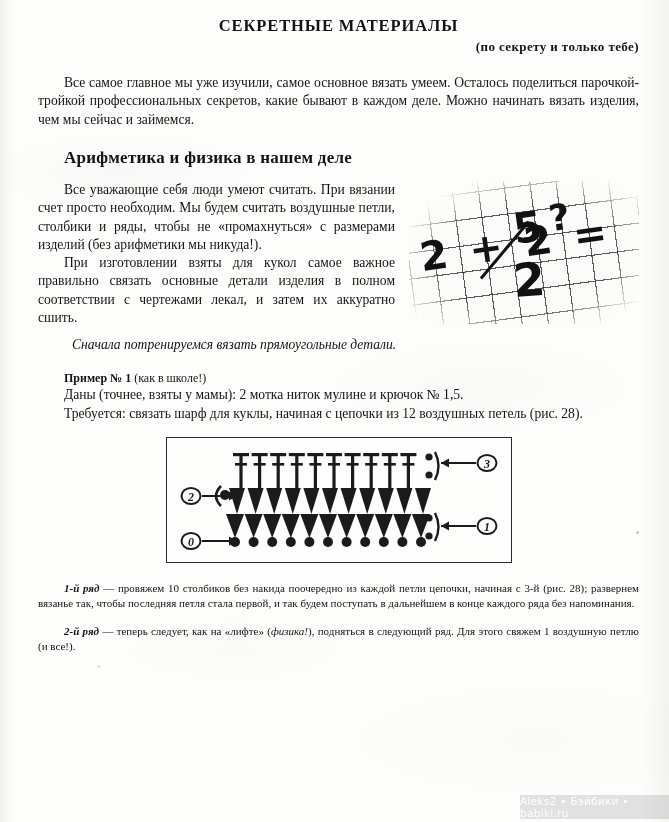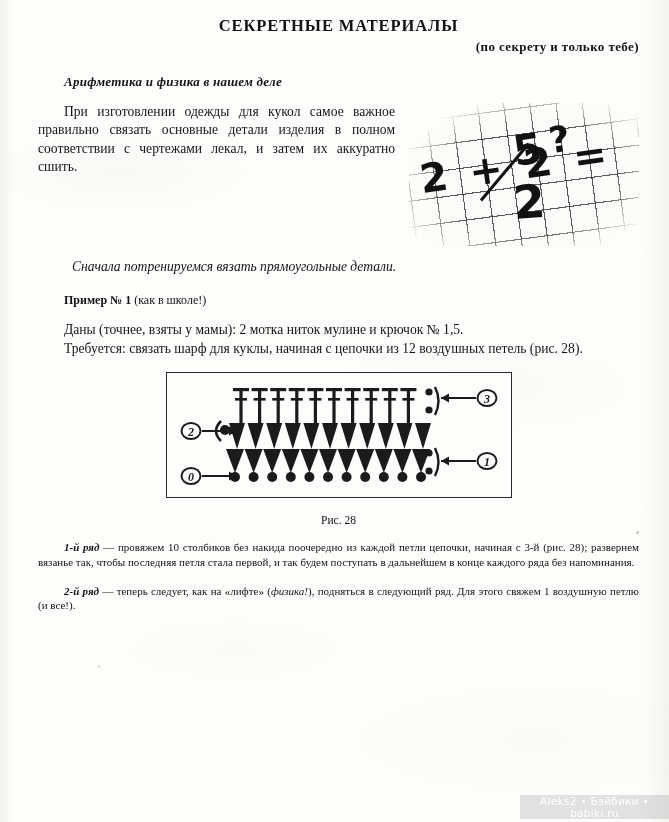--- a/index.html
+++ b/index.html
@@ -61,26 +61,25 @@
     font-size: 13.6px;
     line-height: 1.345;
     margin: 0;
     text-align: justify;
     text-indent: 26px;
     hyphens: manual;
   }
   p.first-para { margin-top: 19px; }
 
   h2.section {
-    font-size: 13px;
+    font-size: 17px;
     font-weight: bold;
     margin: 19px 0 0 0;
     text-indent: 26px;
     letter-spacing: 0.25px;
-    font-style: italic;
   }
 
   
   .wrap-block {
     margin-top: 13px;
     position: relative;
   }
   .grid-figure {
     float: right;
     width: 230px;
@@ -186,64 +185,65 @@
     height: 24px;
     background: rgba(150,152,155,0.30);
     color: #ffffff;
     font-family: "DejaVu Sans", sans-serif;
     font-size: 10.5px;
     letter-spacing: 0.3px;
     display: flex;
     align-items: center;
     justify-content: center;
     opacity: 0.92;
-    text-align: center;
   }
   .speck {
     position: absolute;
     background: rgba(0,0,0,0.22);
     border-radius: 50%;
   }
 </style>
 </head>
 <body>
 
 <div class="page">
   <div class="scan-noise"></div>
 
   <div class="content">
 
     <h1 class="title">СЕКРЕТНЫЕ МАТЕРИАЛЫ</h1>
     <div class="subtitle">(по секрету и только тебе)</div>
 
+    <p class="body first-para">Все самое главное мы уже изучили, самое основное вязать умеем. Осталось поделиться парочкой-тройкой профессиональных секретов, какие бывают в каждом деле. Можно начинать вязать изделия, чем мы сейчас и займемся.</p>
 
     <h2 class="section">Арифметика и физика в нашем деле</h2>
 
     <div class="wrap-block">
 
       <figure class="grid-figure">
         <div class="grid-inner"></div>
         <div class="grid-equation">
           <span class="eq-text eq-main">2 + 2 =</span>
           <span class="eq-text eq-q">?</span>
           <span class="eq-text" style="left:104px;top:22px;font-size:42px;">5</span>
           <span class="eq-strike"></span>
           <span class="eq-text eq-two">2</span>
         </div>
       </figure>
 
-      <p class="body">При изготовлении одежды для кукол самое важное правильно связать основные детали изделия в полном соответствии с чертежами лекал, и затем их аккуратно сшить.</p>
+      <p class="body">Все уважающие себя люди умеют считать. При вязании счет просто необходим. Мы будем считать воздушные петли, столбики и ряды, чтобы не «промахнуться» с размерами изделий (без арифметики мы никуда!).</p>
+      <p class="body">При изготовлении взяты для кукол самое важное правильно связать основные детали изделия в полном соответствии с чертежами лекал, и затем их аккуратно сшить.</p>
     </div>
 
     <div class="after-wrap"></div>
 
     <p class="italic-line">Сначала потренируемся вязать прямоугольные детали.</p>
 
     <p class="example-head"><b>Пример № 1</b> <span>(как в школе!)</span></p>
-    <p class="body" style="text-indent:26px;margin-top:13px;">Даны (точнее, взяты у мамы): 2 мотка ниток мулине и крючок № 1,5.</p>
+    <p class="body" style="text-indent:26px;margin-top:0;">Даны (точнее, взяты у мамы): 2 мотка ниток мулине и крючок № 1,5.</p>
     <p class="body" style="text-indent:26px;margin-top:0;">Требуется: связать шарф для куклы, начиная с цепочки из 12 воздушных петель (рис. 28).</p>
 
     <div class="figure-wrap">
       <div class="fig-box">
         <svg class="fig-svg" width="344" height="124" viewBox="0 0 344 124">
 
           <g fill="#1b1b1b">
             <g id="dc"></g>
           </g>
 
@@ -351,21 +351,20 @@
               <polygon points="274,25 282,20.5 282,29.5" fill="#1b1b1b"></polygon>
             </g>
             <g>
               <ellipse cx="320" cy="88" rx="9.5" ry="8" fill="none" stroke="#1b1b1b" stroke-width="2"></ellipse>
               <text x="320" y="92.5" text-anchor="middle" font-size="12" font-family="&quot;Liberation Serif&quot;, serif" font-style="italic" font-weight="bold" fill="#1b1b1b">1</text>
               <line x1="309" y1="88" x2="274" y2="88" stroke="#1b1b1b" stroke-width="2"></line>
               <polygon points="274,88 282,83.5 282,92.5" fill="#1b1b1b"></polygon>
             </g>
           </svg>
       </div>
-      <div class="fig-caption">Рис. 28</div>
     </div>
 
     <p class="tail"><em>1-й ряд</em> <span>— провяжем 10 столбиков без накида поочередно из каждой петли цепочки, начиная с 3-й (рис. 28); развернем вязанье так, чтобы последняя петля стала первой, и так будем поступать в дальнейшем в конце каждого ряда без напоминания.</span></p>
 
     <p class="tail"><em>2-й ряд</em> <span>— теперь следует, как на «лифте» (</span><span class="it">физика!</span><span>), подняться в следующий ряд. Для этого свяжем 1 воздушную петлю (и все!).</span></p>
 
   </div>
 
   <div class="watermark">Aleks2 • Бэйбики • babiki.ru</div>
 

